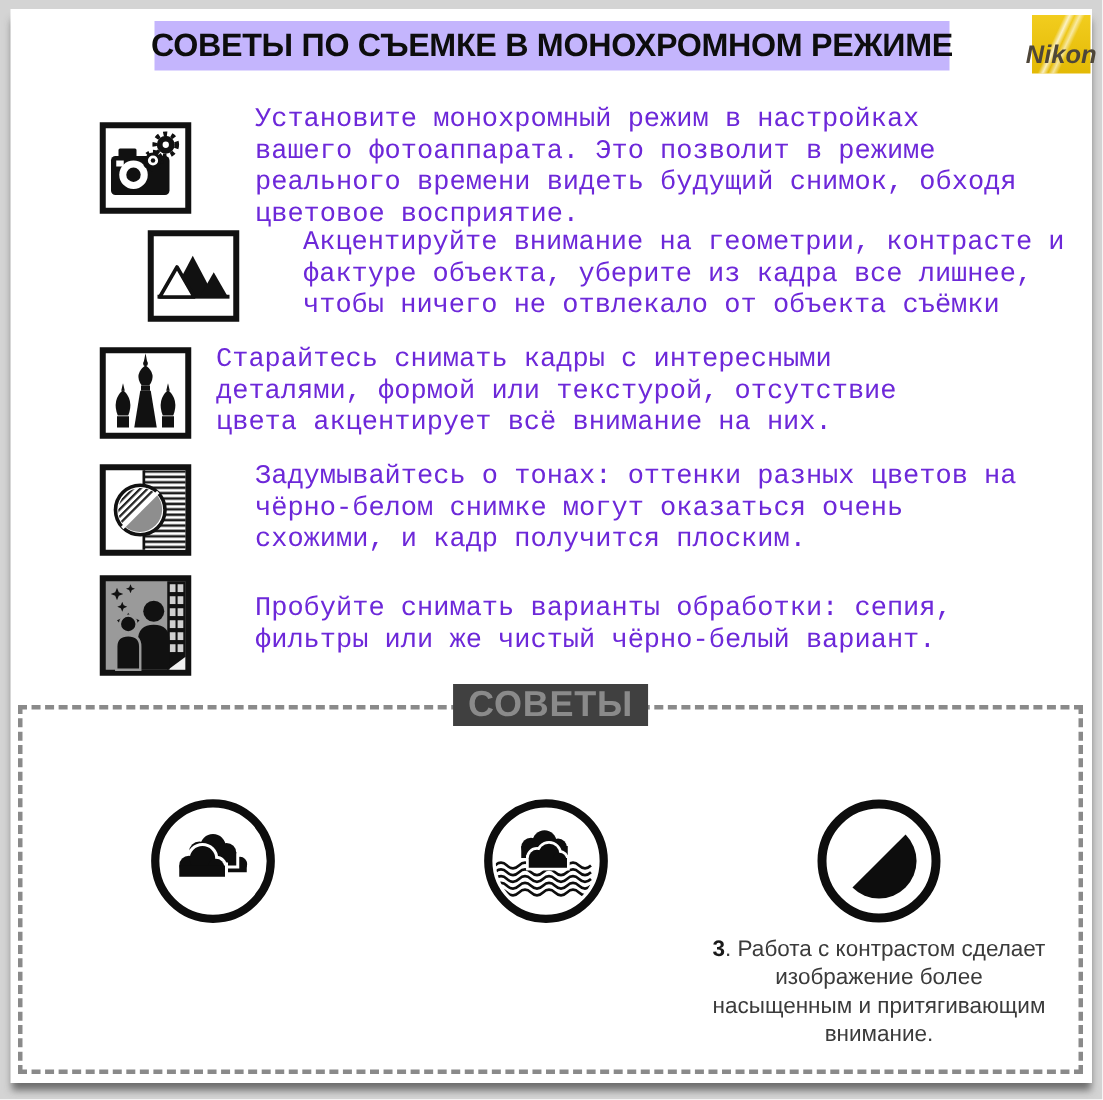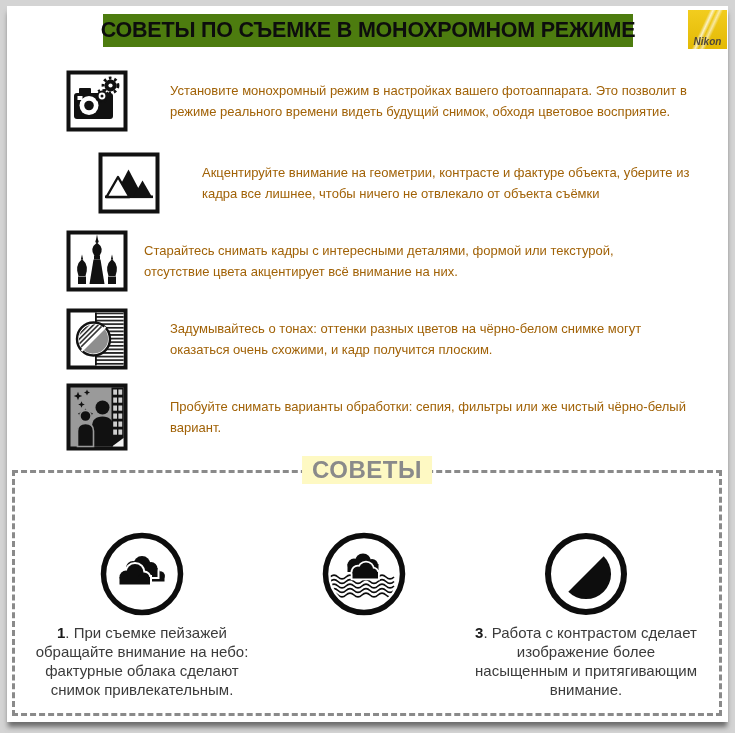--- a/index.html
+++ b/index.html
@@ -1,28 +1,28 @@
 <!DOCTYPE html>
 <html><head>
 <meta charset="utf-8">
 <style>
   html,body{margin:0;padding:0;}
   .stage{position:relative;width:735px;height:733px;background:#d4d4d4;font-family:"Liberation Sans",sans-serif;overflow:hidden;}
   .card{position:absolute;left:7px;top:6px;width:721px;height:716px;background:#ffffff;box-shadow:0 6px 5px -1px rgba(90,90,90,.85);}
-  .header-bar{position:absolute;left:96px;top:8px;width:530px;height:33px;background:#4d7c0f;display:flex;align-items:center;justify-content:center;}
+  .header-bar{position:absolute;left:96px;top:8px;width:530px;height:33px;background:#c4b5fd;display:flex;align-items:center;justify-content:center;}
   .header-bar h1{margin:0;font-size:21.5px;font-weight:bold;color:#0d0d0d;white-space:nowrap;letter-spacing:-0.2px;}
   .nikon{position:absolute;left:681px;top:4px;width:39px;height:39px;display:flex;align-items:flex-end;justify-content:center;
     background-image:linear-gradient(115deg,rgba(255,255,255,0) 38%,rgba(255,255,255,.75) 44%,rgba(255,255,255,0) 50%,rgba(255,255,255,.6) 56%,rgba(255,255,255,0) 62%),linear-gradient(#f2cd1e,#e3b905);}
-  .nikon span{font-weight:bold;font-style:italic;font-size:10px;color:#4e4639;padding-bottom:2px;}
+  .nikon span{font-weight:bold;font-style:italic;font-size:17px;color:#4e4639;padding-bottom:2px;}
   .row{position:absolute;left:59px;display:flex;align-items:center;gap:42px;width:640px;}
-  .row p{margin:0;font-size:13px;line-height:21px;color:#a16207;width:518px;}
+  .row p{margin:0;font-size:18px;line-height:21px;color:#6d28d9;width:518px;font-family:Liberation Mono, monospace;}
   .r1{top:64px;} .r2{top:146px;margin-left:32px;} .r3{top:224px;gap:16px;} .r4{top:302px;} .r5{top:377px;}
   .sq-icon{flex:0 0 auto;display:block;}
   .tips-box{position:absolute;left:5px;top:464px;width:704px;height:240px;border:3px dashed #8a8a8a;}
-  .tips-title{position:absolute;top:-17px;left:50%;transform:translateX(-50%);background:#fef9c3;padding:0 10px;font-size:24px;font-weight:bold;color:#8a8a8a;letter-spacing:0.5px;}
+  .tips-title{position:absolute;top:-17px;left:50%;transform:translateX(-50%);background:#404040;padding:0 10px;font-size:24px;font-weight:bold;color:#8a8a8a;letter-spacing:0.5px;}
   .tips-cols{display:flex;justify-content:space-between;padding:58px 22px 0 16px;}
   .tip-col{width:228px;display:flex;flex-direction:column;align-items:center;}
   .tip-col p{margin:6px 0 0;font-size:15px;line-height:19px;text-align:center;color:#3b3b3b;}
   .tip-col p b{color:#1a1a1a;}
 </style>
 </head>
 <body>
 
 <div class="stage">
   <div class="card">
@@ -172,21 +172,20 @@
                 <circle cx="45" cy="47" r="5.5"></circle>
                 <rect x="20.5" y="46" width="30.5" height="7.5"></rect>
             </g>
             <g fill="#0d0d0d">
               <circle cx="27" cy="46" r="6.5"></circle>
                 <circle cx="36" cy="41.5" r="8.5"></circle>
                 <circle cx="45" cy="47" r="5.5"></circle>
                 <rect x="20.5" y="46" width="30.5" height="7.5"></rect>
             </g>
           </svg>
-          <p><b>1</b><span>. При съемке пейзажей обращайте внимание на небо: фактурные облака сделают снимок привлекательным.</span></p>
         </div>
 
         <div class="tip-col">
           <svg width="86" height="86" viewBox="0 0 86 86">
             <defs>
                 <clipPath id="fogclip">
                   <circle cx="43" cy="43" r="33.5"></circle>
                 </clipPath>
               </defs>
             <circle cx="43" cy="43" r="38.5" fill="#fff" stroke="#0d0d0d" stroke-width="5.5"></circle>

